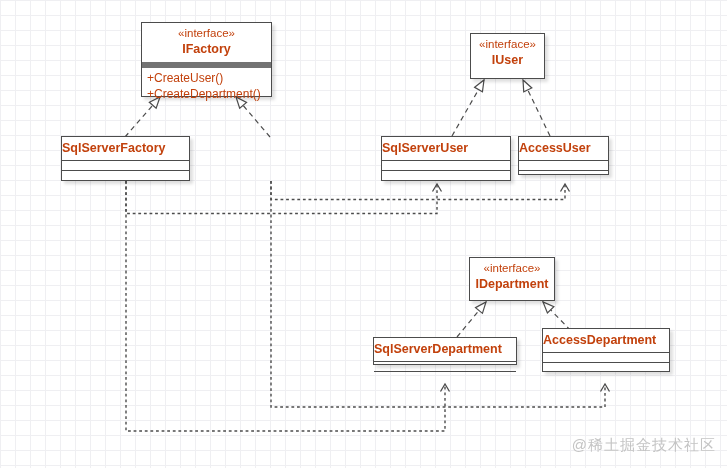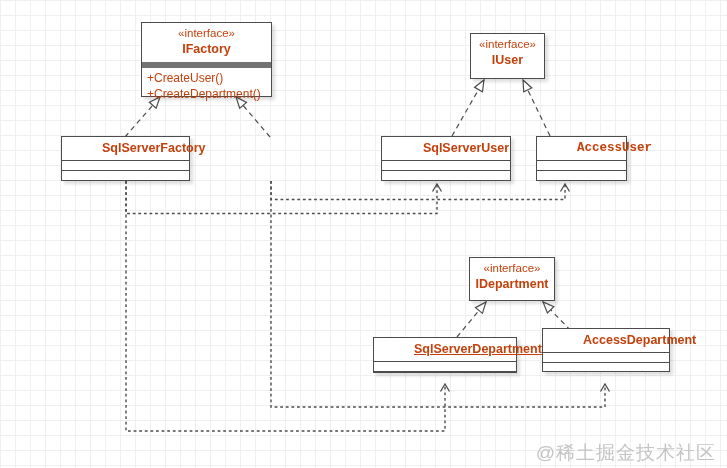--- a/index.html
+++ b/index.html
@@ -20,41 +20,40 @@
     background:#ffffff;border:1px solid #4c4c4c;
     box-shadow:3px 3px 3px rgba(0,0,0,0.13);
     color:#c2410c;
   }
   .iface-head{padding-top:3px;text-align:center;}
   .stereotype{display:block;font-size:11.5px;line-height:15px;font-weight:normal;}
   .iface-name{display:block;font-size:12.5px;line-height:17px;font-weight:bold;}
   .methods{border-top:6px solid #737373;padding:2px 2px 1px 5px;}
   .method{display:block;font-size:12px;line-height:16px;white-space:nowrap;}
   .cls-name{
-    height:23px;line-height:23px;text-align:center;
+    height:23px;line-height:23px;
     font-weight:bold;font-size:12.5px;white-space:nowrap;
     border-bottom:1px solid #4c4c4c;
-    padding-left:40px;
   }
   .comp1{height:9px;border-bottom:1px solid #4c4c4c;}
   .comp2{height:9px;}
   
   #n-ifactory{left:141px;top:22px;width:131px;height:75px;}
   #n-ifactory .iface-head{height:36px;}
   #n-iuser{left:470px;top:33px;width:75px;height:46px;}
   #n-idepartment{left:469px;top:257px;width:86px;height:44px;}
   #n-sqlserverfactory{left:61px;top:136px;width:129px;height:45px;}
   #n-accessfactory{left:222px;top:136px;width:103px;height:45px;}
   #n-sqlserveruser{left:381px;top:136px;width:130px;height:45px;}
-  #n-accessuser{left:536px;top:136px;width:91px;height:45px;font-family:Liberation Mono, monospace;}
-  #n-sqlserverdepartment{left:373px;top:337px;width:144px;height:36px;text-decoration:underline;}
+  #n-accessuser{left:518px;top:136px;width:91px;height:39px;}
+  #n-sqlserverdepartment{left:373px;top:337px;width:144px;height:28px;}
   #n-accessdepartment{left:542px;top:328px;width:128px;height:44px;}
   .watermark{
-    position:absolute;right:11px;bottom:2px;z-index:2;
-    color:#c4c4c4;font-size:19px;letter-spacing:1px;
+    position:absolute;right:11px;bottom:13px;z-index:2;
+    color:#c4c4c4;font-size:15px;letter-spacing:1px;
   }
   .realization{fill:none;stroke:#4c4c4c;stroke-width:1.2;stroke-dasharray:5 4;}
   .dependency{fill:none;stroke:#4c4c4c;stroke-width:1.4;stroke-dasharray:2.8 2.8;}
 </style>
 </head>
 <body>
 
 <div class="canvas">
 
   <svg class="wires" width="727" height="468">

